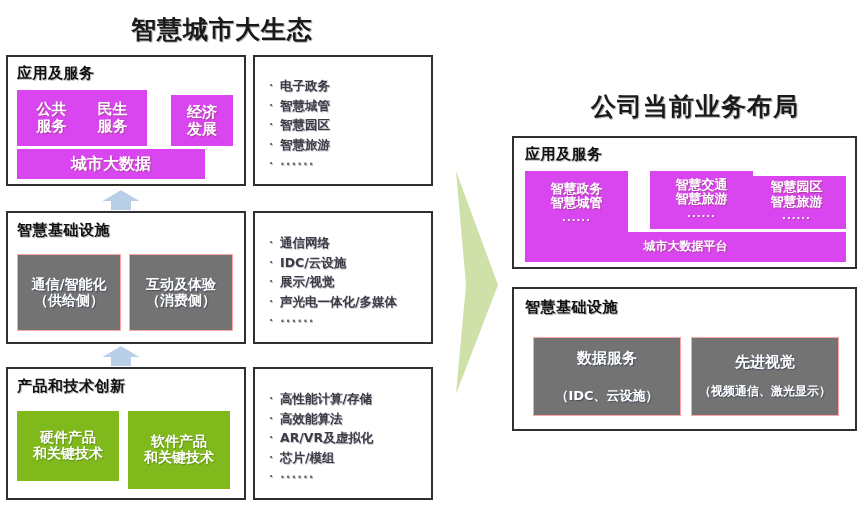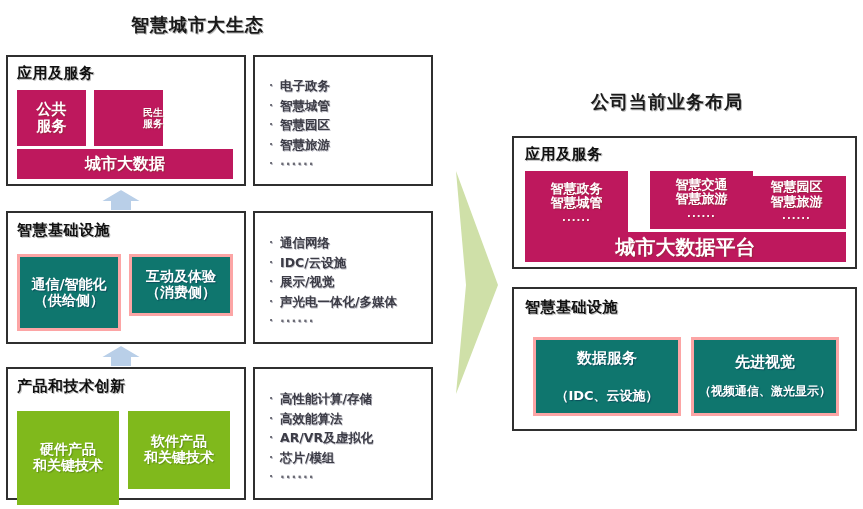--- a/index.html
+++ b/index.html
@@ -7,43 +7,43 @@
     width:863px;height:509px;
     background:#ffffff;
     font-family:"DejaVu Sans","Liberation Sans",sans-serif;
     position:relative;overflow:hidden;
     -webkit-font-smoothing:antialiased;
   }
   .abs{position:absolute;box-sizing:border-box;}
 
   
   .deck-title{
-    font-size:18px;font-weight:bold;color:#1a1a1a;
+    font-size:25px;font-weight:bold;color:#1a1a1a;
     letter-spacing:1px;white-space:nowrap;
     text-shadow:1px 1px 0 rgba(170,170,170,.85);
   }
 
   
   .frame{
     border:2px solid #2f2f2f;background:#ffffff;
   }
   .frame-head{
     font-size:15px;font-weight:bold;color:#111;
     letter-spacing:.5px;white-space:nowrap;
     text-shadow:1px 1px 0 rgba(175,175,175,.8);
   }
 
   
   .tile{
     display:flex;flex-direction:column;align-items:center;justify-content:center;
     color:#ffffff;font-weight:bold;text-align:center;line-height:1.12;
     text-shadow:1px 1px 1px rgba(90,60,10,.35);
   }
-  .tile.orange{background:#be185d;}
-  .tile.blue{background:#0f766e;border:3px solid #fca5a5;text-shadow:1px 1px 1px rgba(10,30,70,.45);}
+  .tile.orange{background:#d946ef;}
+  .tile.blue{background:#737373;border:1px solid #fca5a5;text-shadow:1px 1px 1px rgba(10,30,70,.45);}
   .tile.green{background:#80b91c;text-shadow:1px 1px 1px rgba(40,70,10,.35);}
   .tile .ln{display:block;}
   .tile .dots{font-size:10px;letter-spacing:1px;margin-top:4px;opacity:.95;}
 
   
   .bullets{list-style:none;margin:0;padding:0;}
   .bullets li{
     display:flex;align-items:flex-start;
     font-size:12.5px;font-weight:bold;color:#3c3c46;
     line-height:1.0;margin-bottom:7px;white-space:nowrap;
@@ -63,25 +63,29 @@
 
 <div class="abs deck-title" style="left:131px;top:13px;">智慧城市大生态</div>
 
 <div class="abs frame" style="left:6px;top:55px;width:240px;height:131px;">
   <div class="abs frame-head" style="left:9px;top:7px;">应用及服务</div>
 
   <div class="abs tile orange" style="left:9px;top:33px;width:69px;height:56px;font-size:15px;">
     <span class="ln">公共</span>
     <span class="ln">服务</span>
   </div>
-  <div class="abs tile orange" style="left:86px;top:33px;width:69px;height:56px;font-size:10px;align-items:flex-end;">
+  <div class="abs tile orange" style="left:70px;top:33px;width:69px;height:56px;font-size:15px;">
     <span class="ln">民生</span>
     <span class="ln">服务</span>
   </div>
-  <div class="abs tile orange" style="left:9px;top:92px;width:216px;height:30px;font-size:16px;">
+  <div class="abs tile orange" style="left:163px;top:38px;width:62px;height:51px;font-size:15px;">
+    <span class="ln">经济</span>
+    <span class="ln">发展</span>
+  </div>
+  <div class="abs tile orange" style="left:9px;top:92px;width:188px;height:30px;font-size:16px;">
     <span class="ln">城市大数据</span>
   </div>
 </div>
 
 <div class="abs frame" style="left:253px;top:55px;width:180px;height:131px;">
   <ul class="bullets abs" style="left:14px;top:23px;">
     <li>
         <span class="bdot">·</span>
         <span>电子政务</span>
       </li>
@@ -110,21 +114,21 @@
   </svg>
 </div>
 
 <div class="abs frame" style="left:6px;top:211px;width:240px;height:133px;">
   <div class="abs frame-head" style="left:9px;top:8px;">智慧基础设施</div>
 
   <div class="abs tile blue" style="left:9px;top:41px;width:104px;height:77px;font-size:14px;">
     <span class="ln">通信/智能化</span>
     <span class="ln">（供给侧）</span>
   </div>
-  <div class="abs tile blue" style="left:121px;top:41px;width:104px;height:62px;font-size:14px;">
+  <div class="abs tile blue" style="left:121px;top:41px;width:104px;height:77px;font-size:14px;">
     <span class="ln">互动及体验</span>
     <span class="ln">（消费侧）</span>
   </div>
 </div>
 
 <div class="abs frame" style="left:253px;top:211px;width:180px;height:133px;">
   <ul class="bullets abs" style="left:14px;top:24px;">
     <li>
         <span class="bdot">·</span>
         <span>通信网络</span>
@@ -150,21 +154,21 @@
 
 <div class="abs" style="left:96px;top:344px;width:50px;height:24px;">
   <svg class="uparrow" width="50" height="24" viewBox="0 0 50 24">
     <polygon points="25,1 47,14 36,14 36,23 14,23 14,14 3,14" fill="#b9cfe8" stroke="#ffffff" stroke-width="2"></polygon>
   </svg>
 </div>
 
 <div class="abs frame" style="left:6px;top:367px;width:240px;height:133px;">
   <div class="abs frame-head" style="left:9px;top:8px;">产品和技术创新</div>
 
-  <div class="abs tile green" style="left:9px;top:42px;width:102px;height:94px;font-size:14px;">
+  <div class="abs tile green" style="left:9px;top:42px;width:102px;height:70px;font-size:14px;">
     <span class="ln">硬件产品</span>
     <span class="ln">和关键技术</span>
   </div>
   <div class="abs tile green" style="left:120px;top:42px;width:102px;height:78px;font-size:14px;">
     <span class="ln">软件产品</span>
     <span class="ln">和关键技术</span>
   </div>
 </div>
 
 <div class="abs frame" style="left:253px;top:367px;width:180px;height:133px;">
@@ -211,21 +215,21 @@
   <div class="abs tile orange" style="left:136px;top:33px;width:103px;height:58px;font-size:13px;">
     <span class="ln">智慧交通</span>
     <span class="ln">智慧旅游</span>
     <span class="dots">······</span>
   </div>
   <div class="abs tile orange" style="left:233px;top:38px;width:99px;height:53px;font-size:13px;">
     <span class="ln">智慧园区</span>
     <span class="ln">智慧旅游</span>
     <span class="dots">······</span>
   </div>
-  <div class="abs tile orange" style="left:11px;top:94px;width:321px;height:30px;font-size:20px;">
+  <div class="abs tile orange" style="left:11px;top:94px;width:321px;height:30px;font-size:12px;">
     <span class="ln">城市大数据平台</span>
   </div>
 </div>
 
 <div class="abs frame" style="left:512px;top:287px;width:345px;height:144px;">
   <div class="abs frame-head" style="left:11px;top:9px;">智慧基础设施</div>
 
   <div class="abs tile blue" style="left:19px;top:48px;width:148px;height:79px;font-size:15px;">
     <span class="ln" style="margin-bottom:22px;">数据服务</span>
     <span class="ln" style="font-size:13px;">（IDC、云设施）</span>

